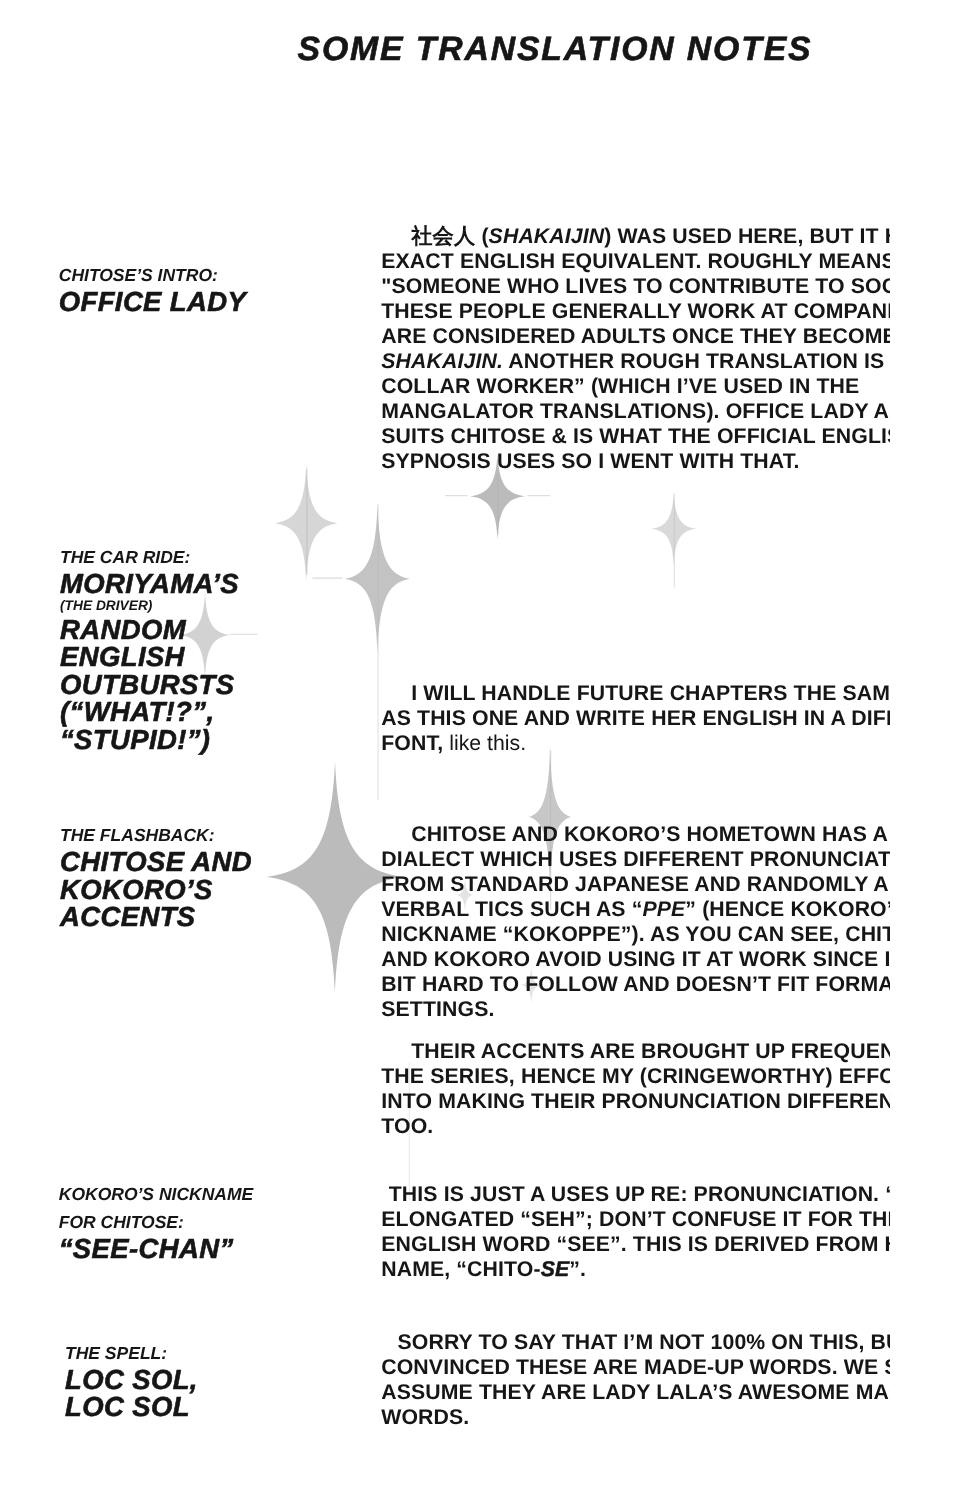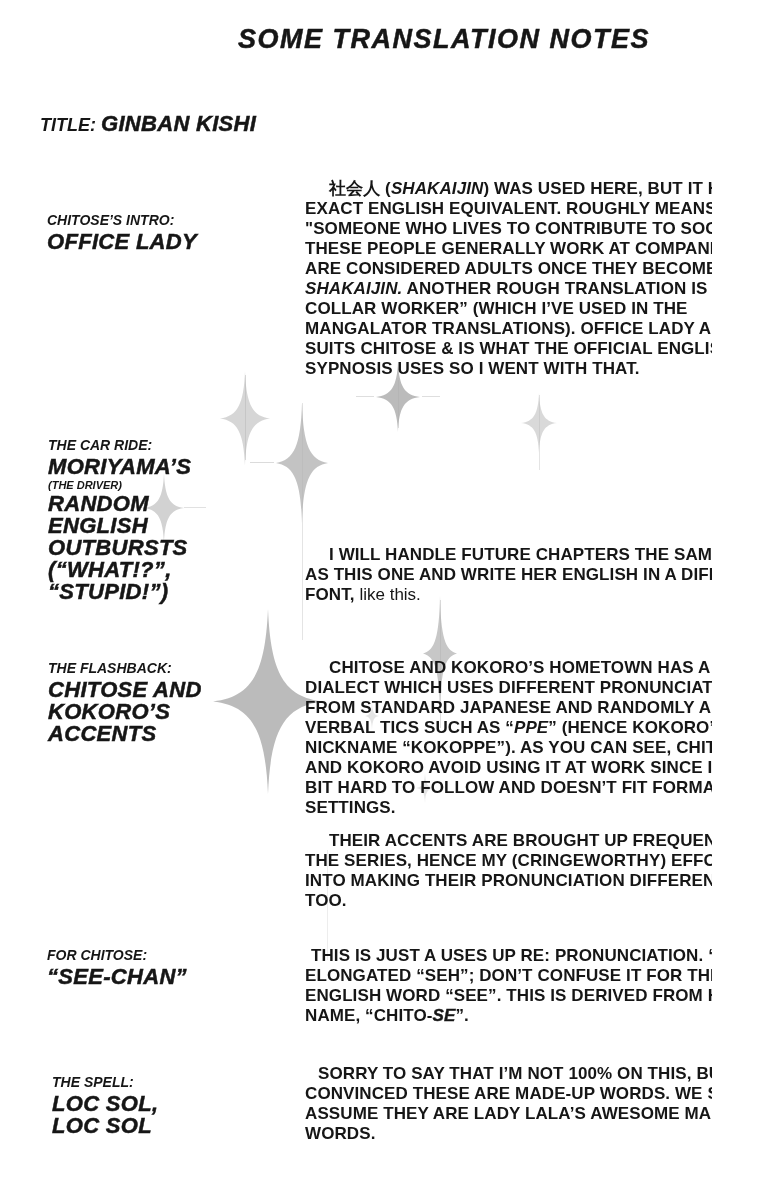--- a/index.html
+++ b/index.html
@@ -89,23 +89,20 @@
       </svg>
     </div>
   <div class="sparkle" style="left:416px;top:773px;width:18px;height:30px;opacity:.35">
     <svg viewBox="-50 -50 100 100" preserveAspectRatio="none">
         <use href="#glint" fill="#b5b5b5"></use>
       </svg>
     </div>
 
   <div class="title">SOME TRANSLATION NOTES</div>
 
-  <div class="label" style="left:40px;top:112px;line-height:24px;">
-    <span class="inline-sm">TITLE: </span><span class="inline-bg">GINBAN KISHI</span>
-  </div>
 
   <div class="label" style="left:47px;top:209px;">
     <span class="sm">CHITOSE’S INTRO:</span>
     <span class="bg">OFFICE LADY</span>
   </div>
   <div class="para ind24" style="top:179px;">
     <span>社会人 (</span><span class="it">SHAKAIJIN</span><span>) WAS USED HERE, BUT IT HAS NO EXACT ENGLISH EQUIVALENT. ROUGHLY MEANS "SOMEONE WHO LIVES TO CONTRIBUTE TO SOCIETY"; THESE PEOPLE GENERALLY WORK AT COMPANIES &amp; ARE CONSIDERED ADULTS ONCE THEY BECOME </span><span class="it">SHAKAIJIN.</span><span> ANOTHER ROUGH TRANSLATION IS “WHITE COLLAR WORKER” (WHICH I’VE USED IN THE MANGALATOR TRANSLATIONS). OFFICE LADY ALSO SUITS CHITOSE &amp; IS WHAT THE OFFICIAL ENGLISH SYPNOSIS USES SO I WENT WITH THAT.</span>
   </div>
 
   <div class="label" style="left:48px;top:434px;">
@@ -129,20 +126,21 @@
     <span class="bg">ACCENTS</span>
   </div>
   <div class="para ind24" style="top:831px;">
     <span>THEIR ACCENTS ARE BROUGHT UP FREQUENTLY IN THE SERIES, HENCE MY (CRINGEWORTHY) EFFORTS INTO MAKING THEIR PRONUNCIATION DIFFERENT HERE TOO.</span>
   </div>
   <div class="para ind24" style="top:658px;">
     <span>CHITOSE AND KOKORO’S HOMETOWN HAS A DIALECT WHICH USES DIFFERENT PRONUNCIATION FROM STANDARD JAPANESE AND RANDOMLY ADDS VERBAL TICS SUCH AS “</span><span class="it">PPE</span><span>” (HENCE KOKORO’S NICKNAME “KOKOPPE”). AS YOU CAN SEE, CHITOSE AND KOKORO AVOID USING IT AT WORK SINCE IT’S A BIT HARD TO FOLLOW AND DOESN’T FIT FORMAL SETTINGS.</span>
   </div>
 
   <div class="label" style="left:47px;top:944px;">
+    <span class="sm">KOKORO’S NICKNAME</span>
     <span class="sm">FOR CHITOSE:</span>
     <span class="bg">“SEE-CHAN”</span>
   </div>
   <div class="para ind6" style="top:946px;">
     <span>THIS IS JUST A USES UP RE: PRONUNCIATION. “SEE” = ELONGATED “SEH”; DON’T CONFUSE IT FOR THE ENGLISH WORD “SEE”. THIS IS DERIVED FROM HER NAME, “CHITO-</span><span class="emph">SE</span><span>”.</span>
   </div>
 
   <div class="label" style="left:52px;top:1071px;">
     <span class="sm">THE SPELL:</span>
     <span class="bg">LOC SOL,</span>

